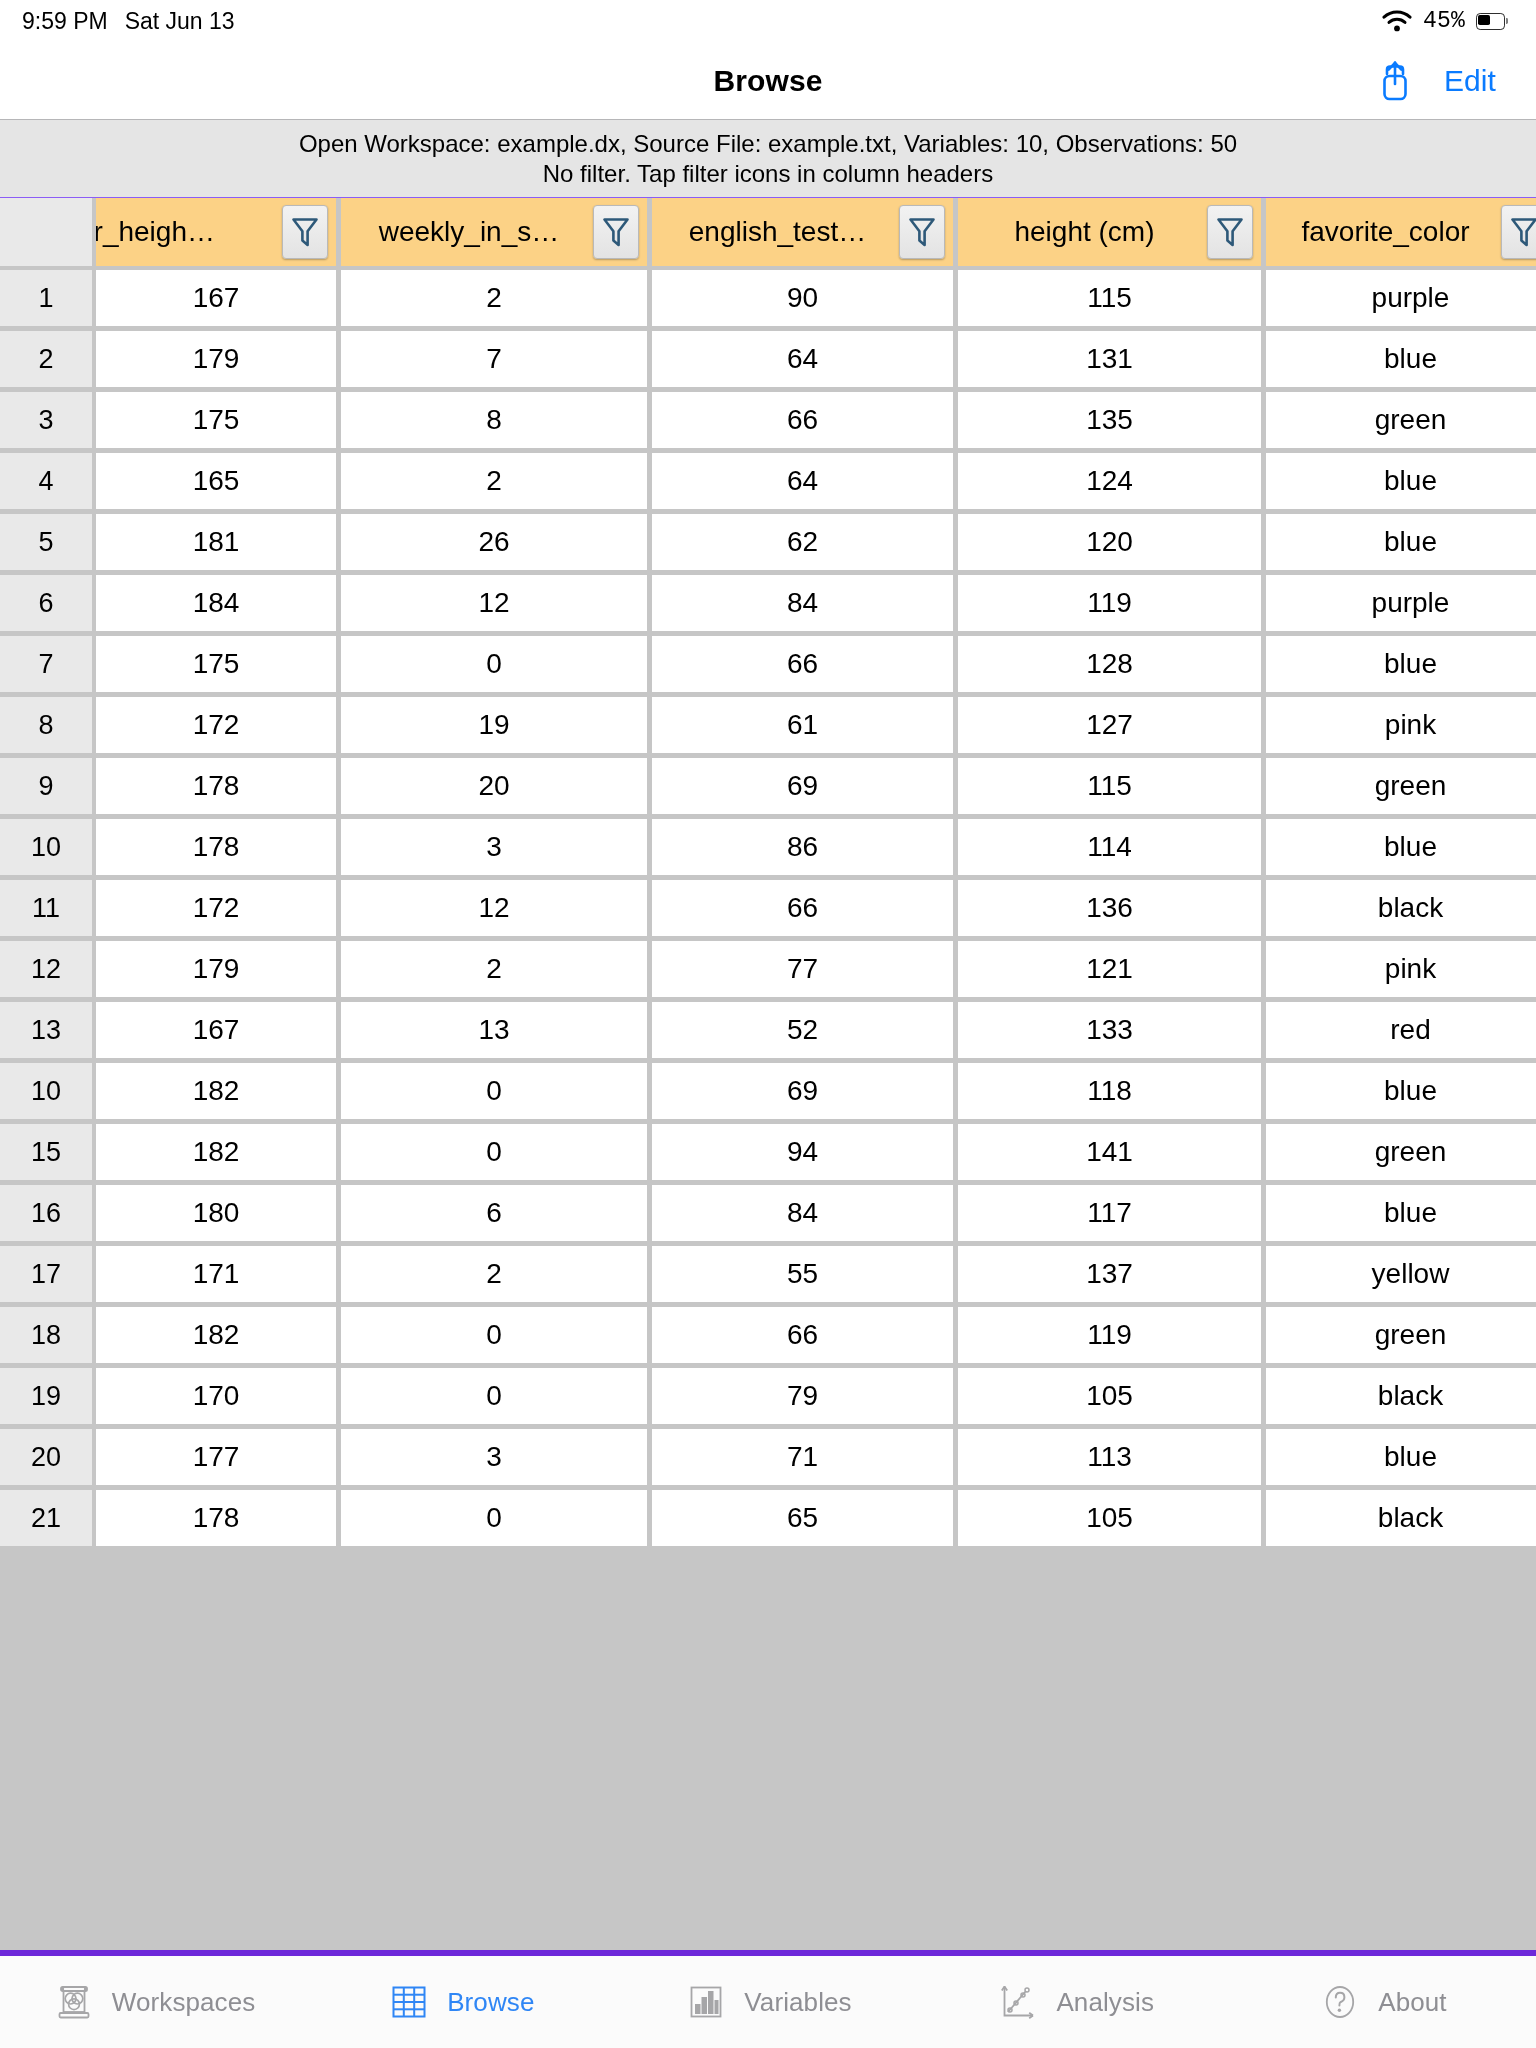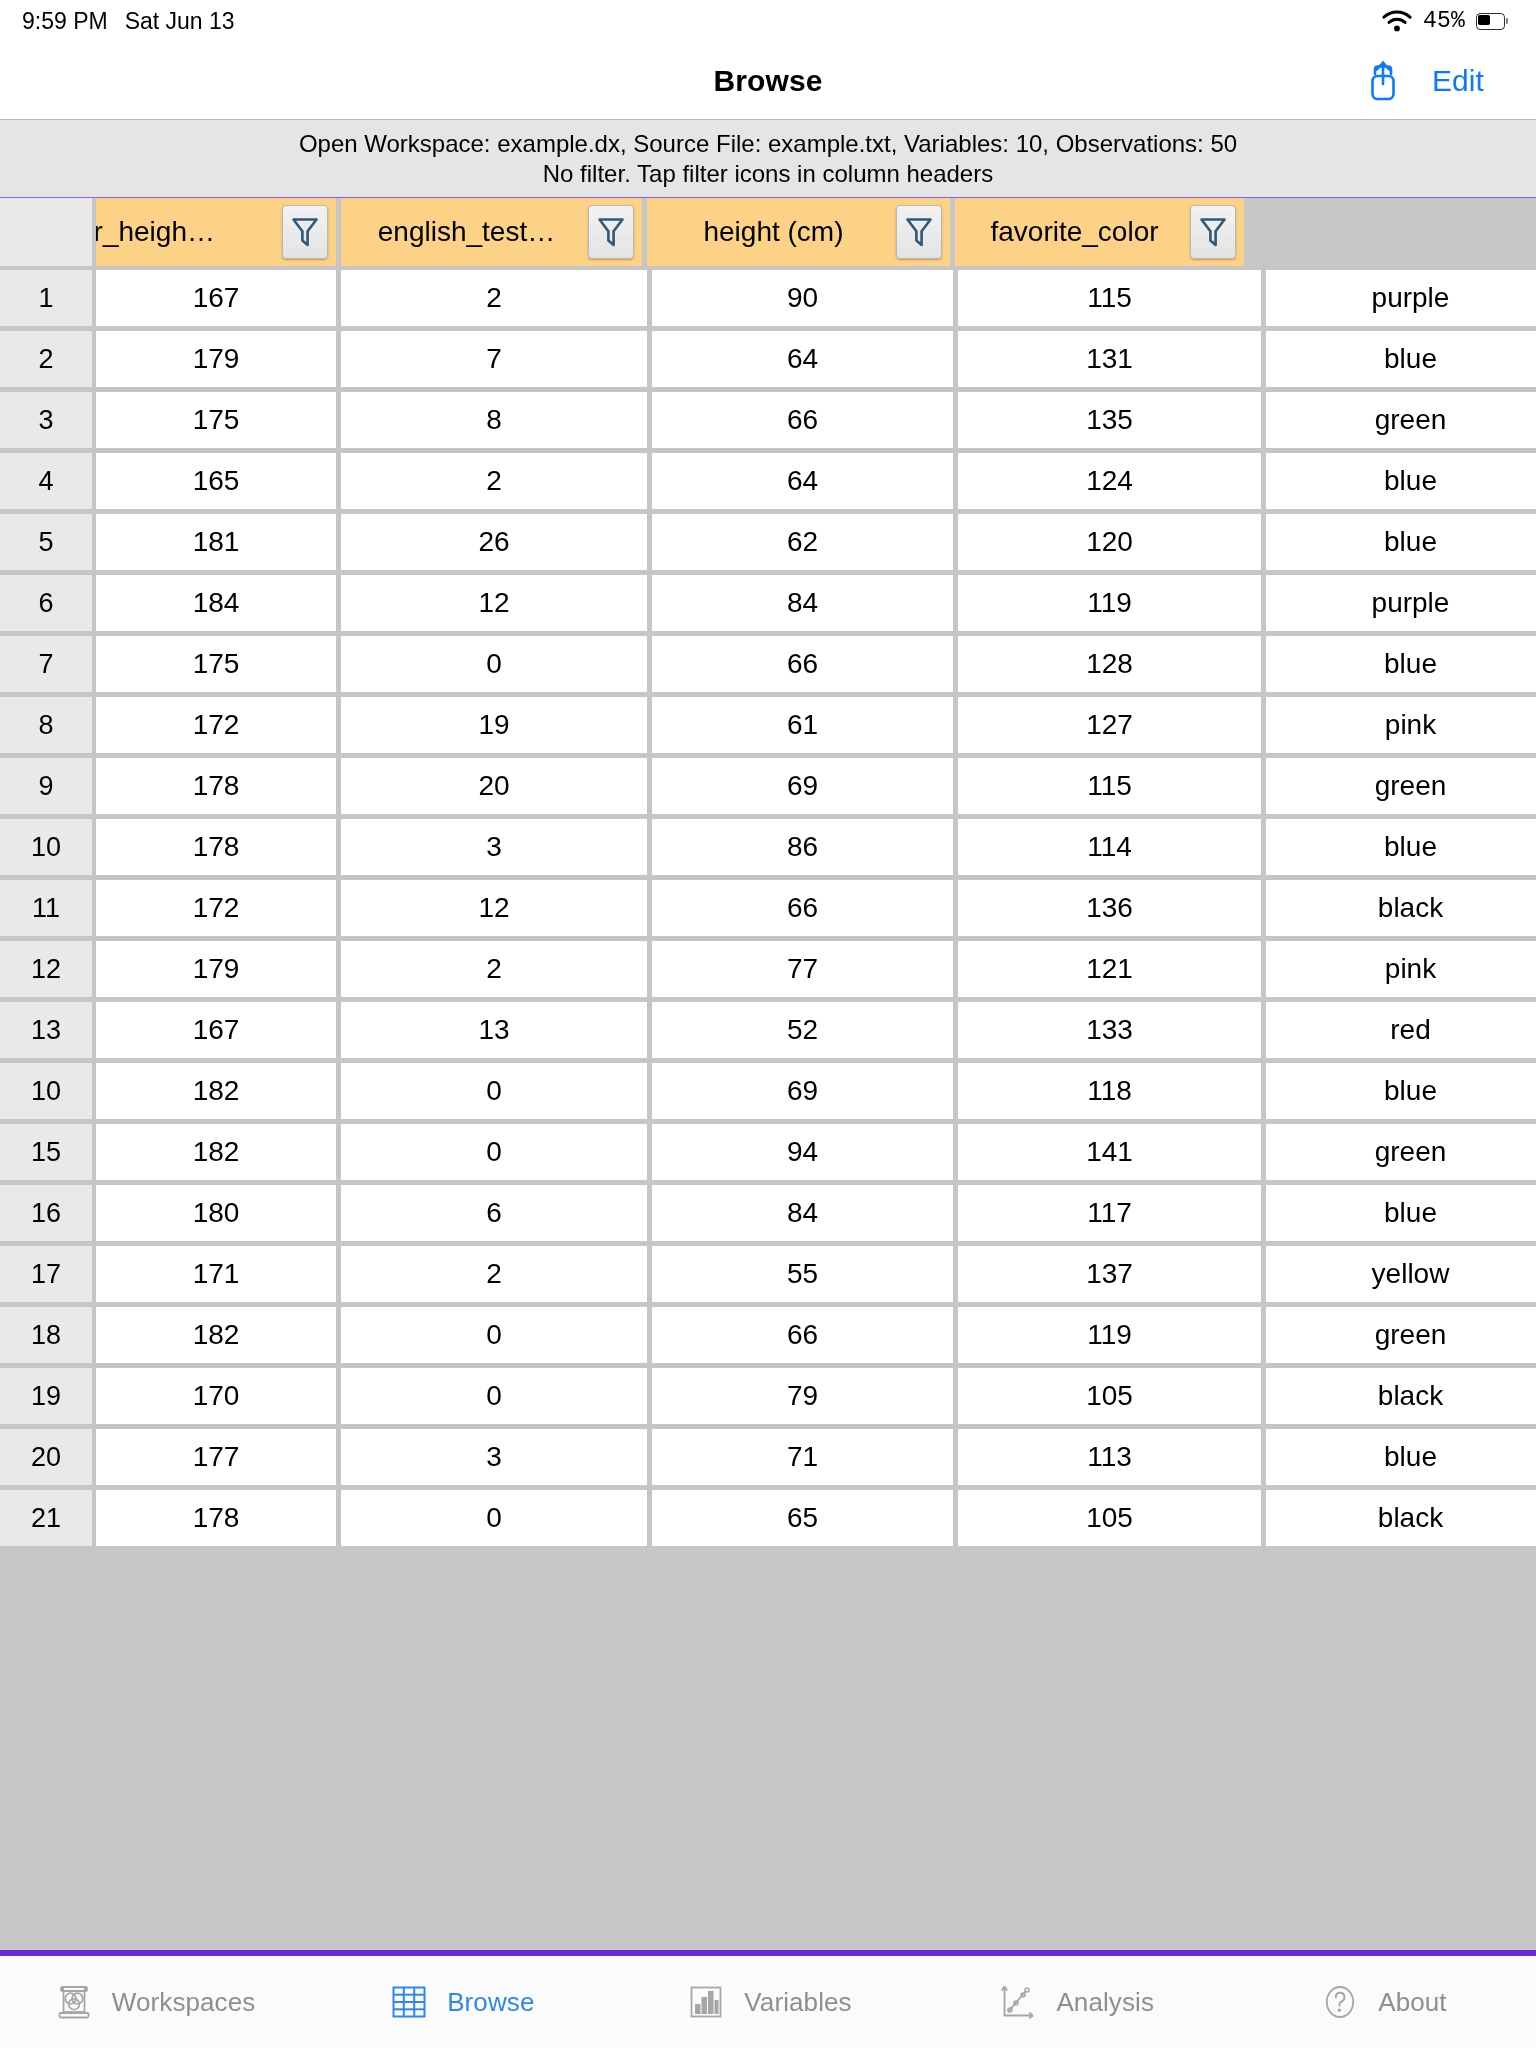--- a/index.html
+++ b/index.html
@@ -45,21 +45,21 @@
     background: #ffffff;
     border-bottom: 1px solid #b6b6b8;
   }
   .nav-title {
     position: absolute; left: 0; right: 0; text-align: center;
     font-size: 30px; font-weight: bold; color: #000;
     letter-spacing: 0.1px;
   }
   .nav-right {
     margin-left: auto; display: flex; align-items: center;
-    gap: 30px; padding-right: 52px; position: relative; z-index: 2;
+    gap: 30px; padding-right: 40px; position: relative; z-index: 2;
   }
   .share-icon { width: 38px; height: 44px; display: block; }
   .edit-btn {
     font-size: 30px; color: #0a7bff; background: none; border: none;
     font-family: inherit; cursor: pointer; padding: 0; letter-spacing: 0.1px;
   }
 
   
   .infobar {
     flex: 0 0 78px; height: 78px;
@@ -184,20 +184,28 @@
     <div>Open Workspace: example.dx, Source File: example.txt, Variables: 10, Observations: 50</div>
     <div>No filter. Tap filter icons in column headers</div>
   </div>
 
   <div class="table-wrap">
     <div id="table-body">
         <div class="row header-row">
           <div class="cell rownum c-num"></div>
           <div class="cell c-0">
             <span class="hdr-label clipped">er_heigh…</span>
+            <span class="filter-btn">
+              <svg width="30" height="34" viewBox="0 0 30 34">
+                <path d="M3.5 4.5 L26.5 4.5 L17.6 16.2 L17.6 30 L12.4 25.6 L12.4 16.2 Z" stroke="#2e5979" stroke-width="2.6" fill="none" stroke-linejoin="round"></path>
+              </svg>
+            </span>
+          </div>
+          <div class="cell c-1">
+            <span class="hdr-label">weekly_in_s…</span>
             <span class="filter-btn">
               <svg width="30" height="34" viewBox="0 0 30 34">
                 <path d="M3.5 4.5 L26.5 4.5 L17.6 16.2 L17.6 30 L12.4 25.6 L12.4 16.2 Z" stroke="#2e5979" stroke-width="2.6" fill="none" stroke-linejoin="round"></path>
               </svg>
             </span>
           </div>
           <div class="cell c-2">
             <span class="hdr-label">english_test…</span>
             <span class="filter-btn">
               <svg width="30" height="34" viewBox="0 0 30 34">

